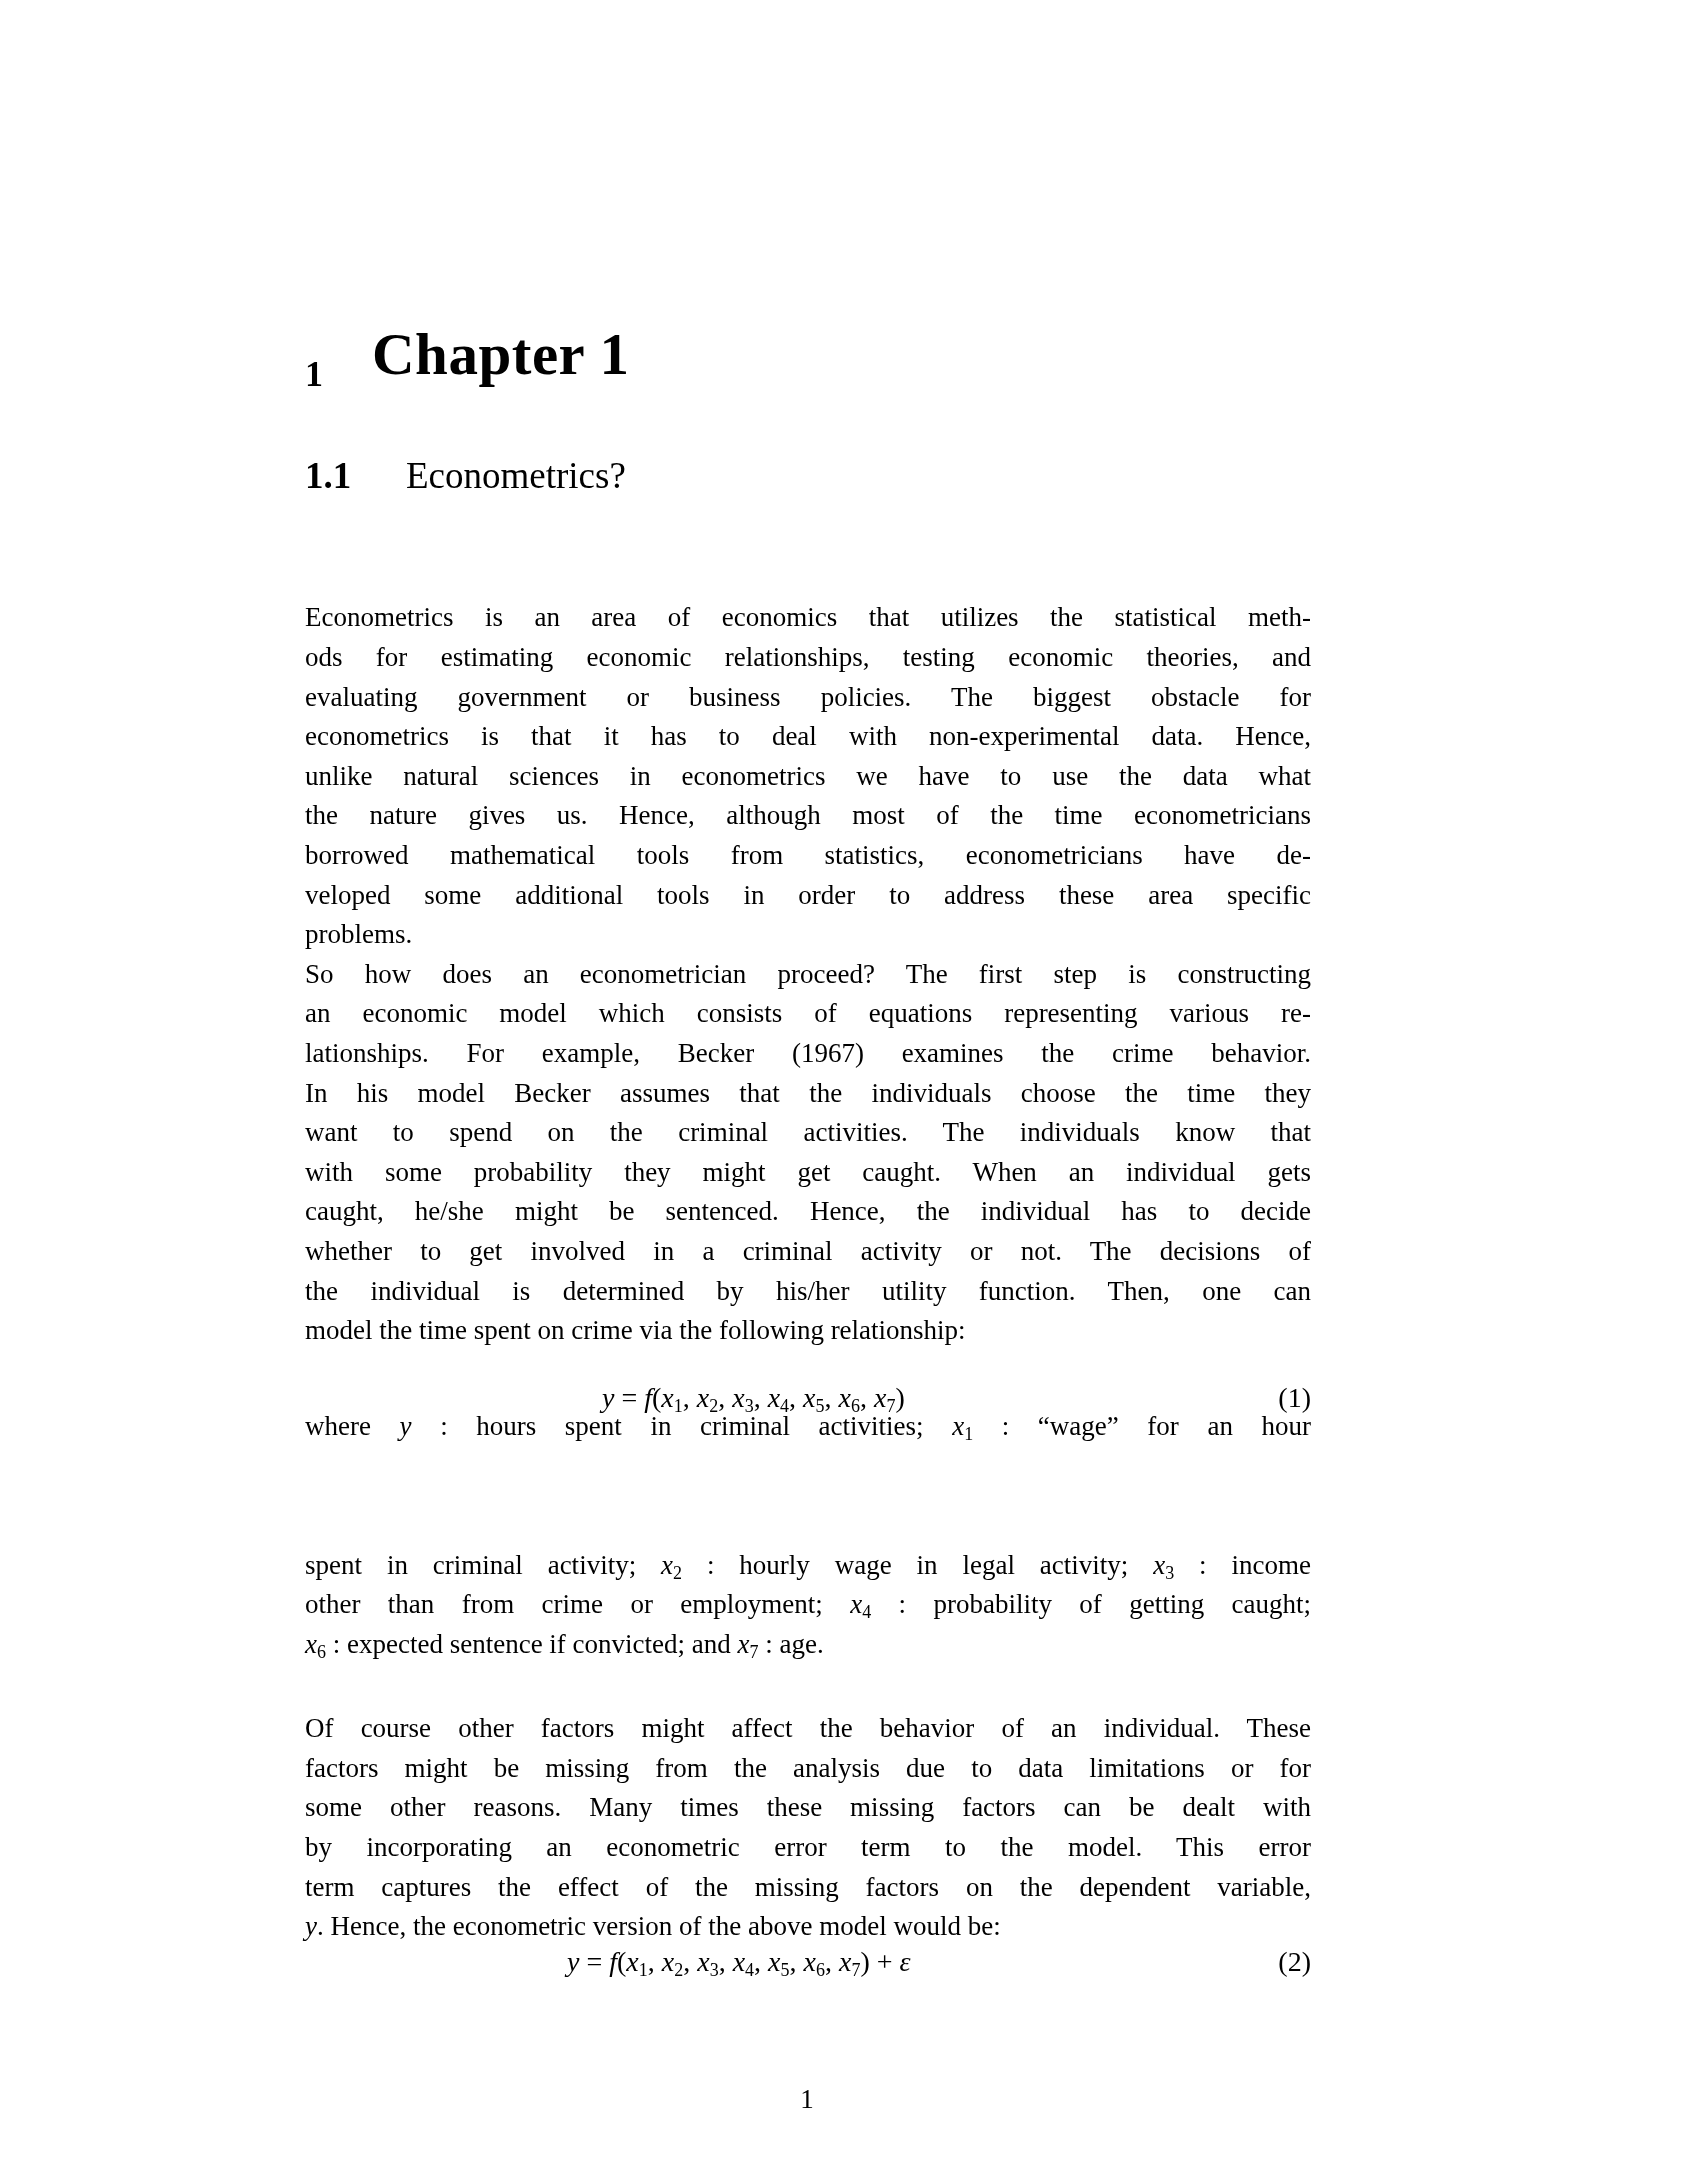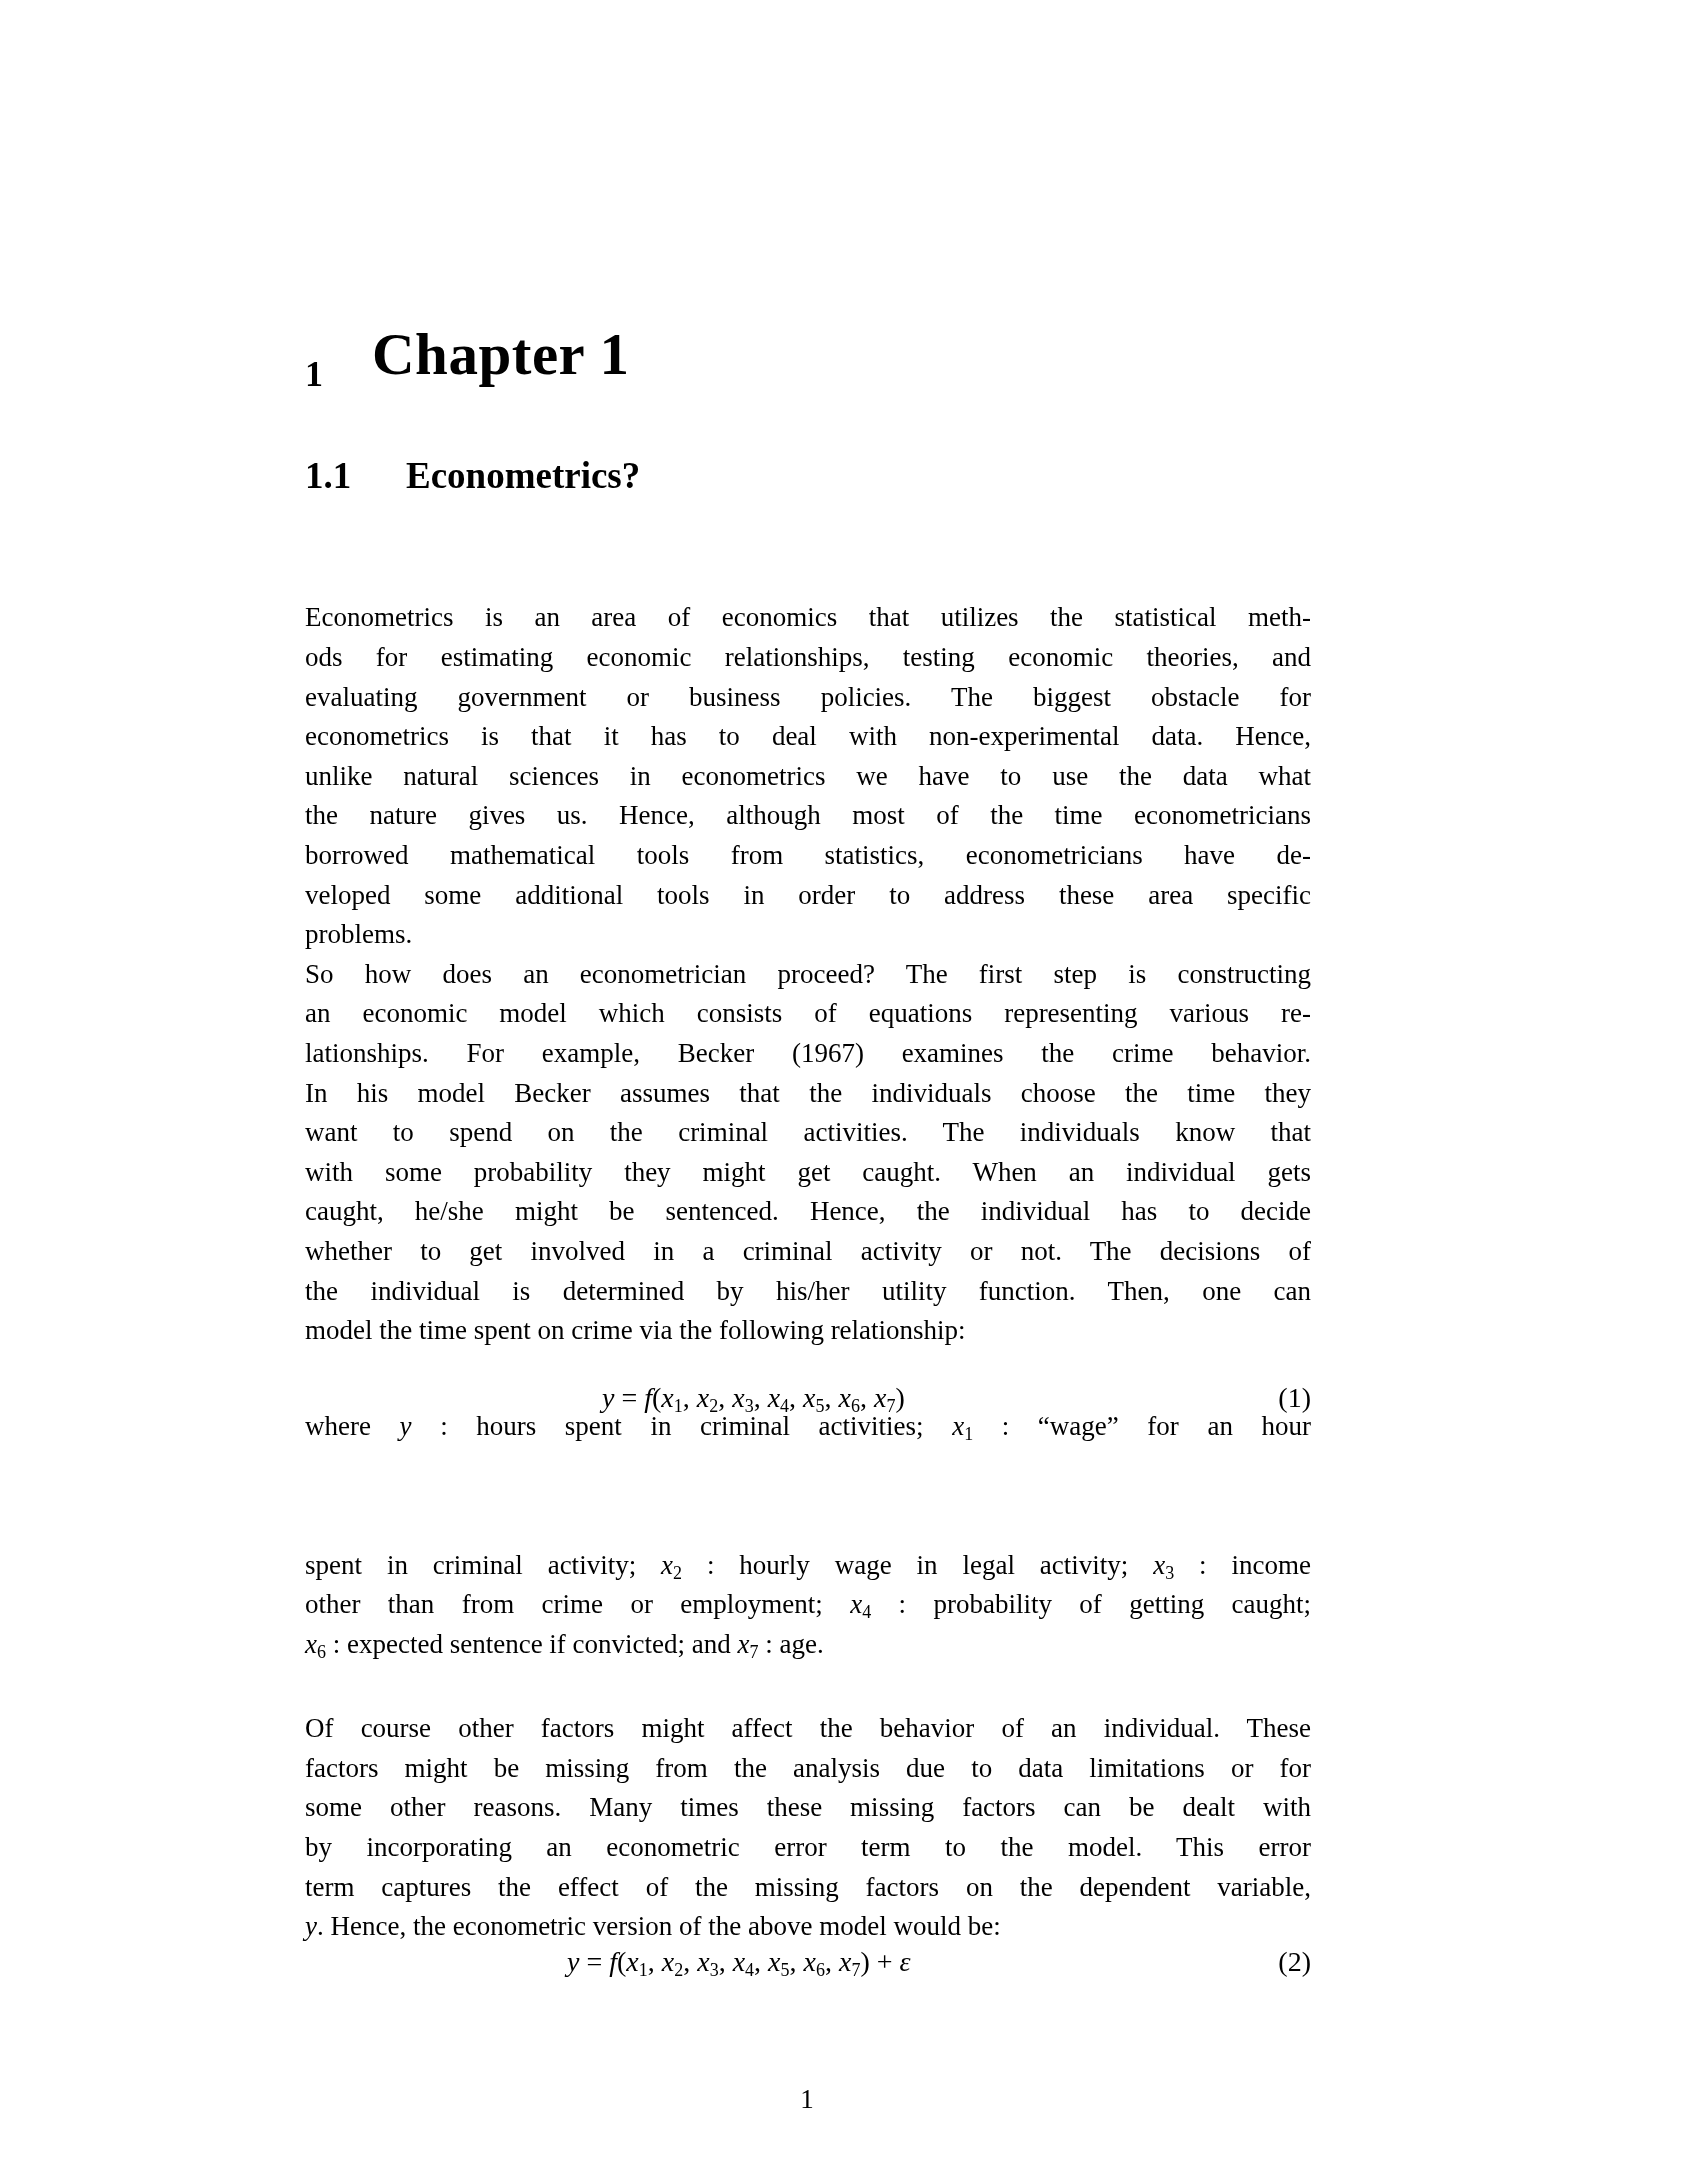--- a/index.html
+++ b/index.html
@@ -4,21 +4,21 @@
 <style>
   html, body { margin: 0; padding: 0; }
   body {
     width: 1683px; height: 2178px; background: #ffffff; position: relative; overflow: hidden;
     font-family: "Liberation Serif", "DejaVu Serif", serif; color: #000000;
   }
   .page { position: absolute; left: 0; top: 0; width: 1683px; height: 2178px; background: #ffffff; }
   .chapter-num { position: absolute; left: 305px; top: 356px; font-size: 36px; font-weight: bold; line-height: 1; }
   .chapter-title { position: absolute; left: 372px; top: 325px; font-size: 59px; font-weight: bold; line-height: 1; letter-spacing: 0.5px; }
   .section-num { position: absolute; left: 305px; top: 457px; font-size: 37px; font-weight: bold; line-height: 1; }
-  .section-title { position: absolute; left: 406px; top: 457px; font-size: 37px; font-weight: bold; line-height: 1; text-align: center; }
+  .section-title { position: absolute; left: 406px; top: 457px; font-size: 37px; font-weight: normal; line-height: 1; text-align: center; }
   .line {
     position: absolute; left: 305px; width: 1006px; font-size: 27px; line-height: 30px; height: 30px;
     white-space: nowrap; overflow: visible; margin-top: 48px;
   }
   .line.j { text-align: justify; text-align-last: justify; white-space: normal; }
   .eq { position: absolute; font-size: 28px; line-height: 30px; height: 30px; font-style: italic; white-space: nowrap; }
   .eq .up { font-style: normal; }
   .eq sub, .line sub { font-size: 18px; font-style: normal; vertical-align: -5px; line-height: 0; }
   .eqnum { position: absolute; left: 1267px; width: 44px; text-align: right; font-size: 28px; line-height: 30px; }
   .pagenum { position: absolute; left: 792px; width: 30px; text-align: center; top: 2084px; font-size: 27px; line-height: 30px; }

